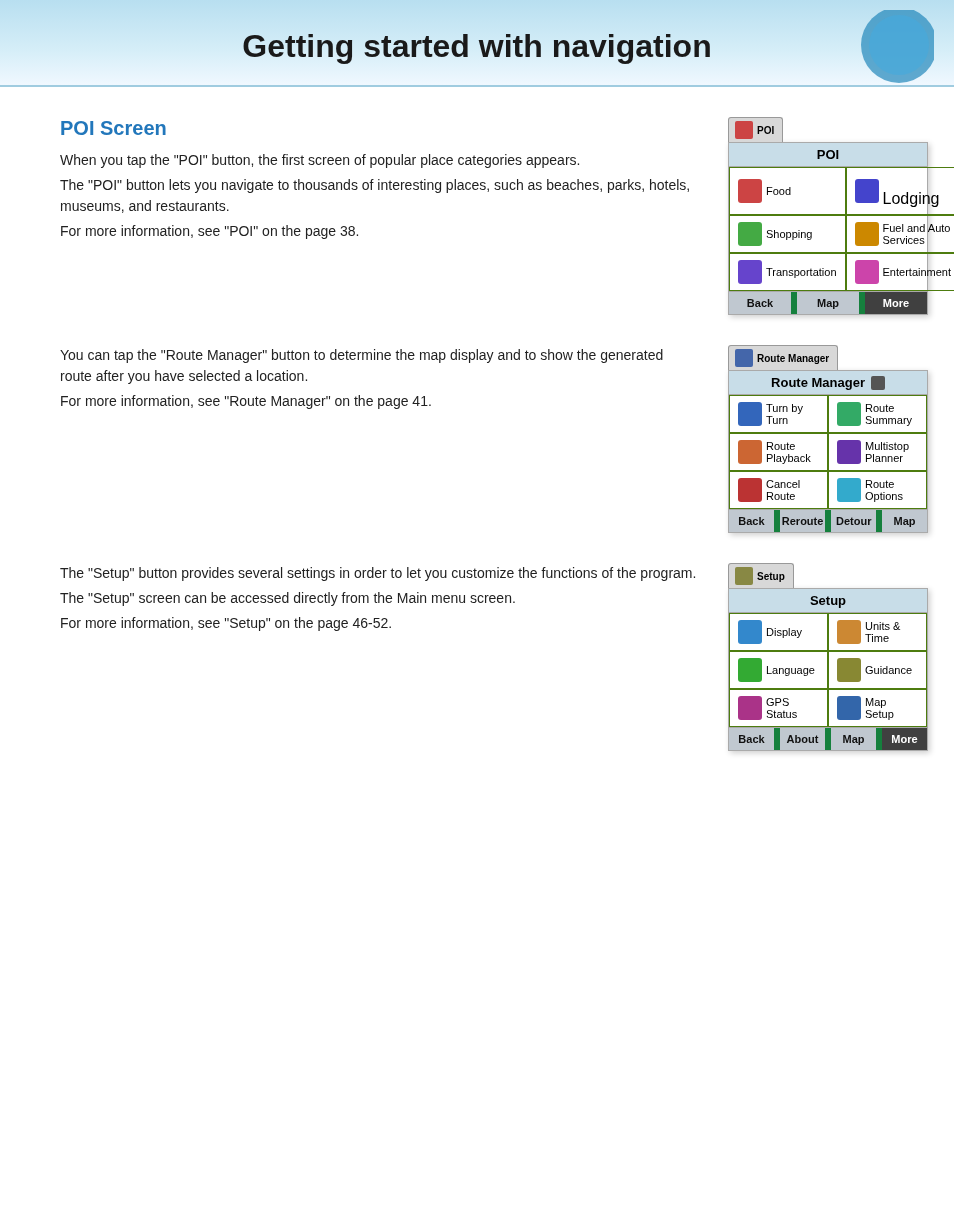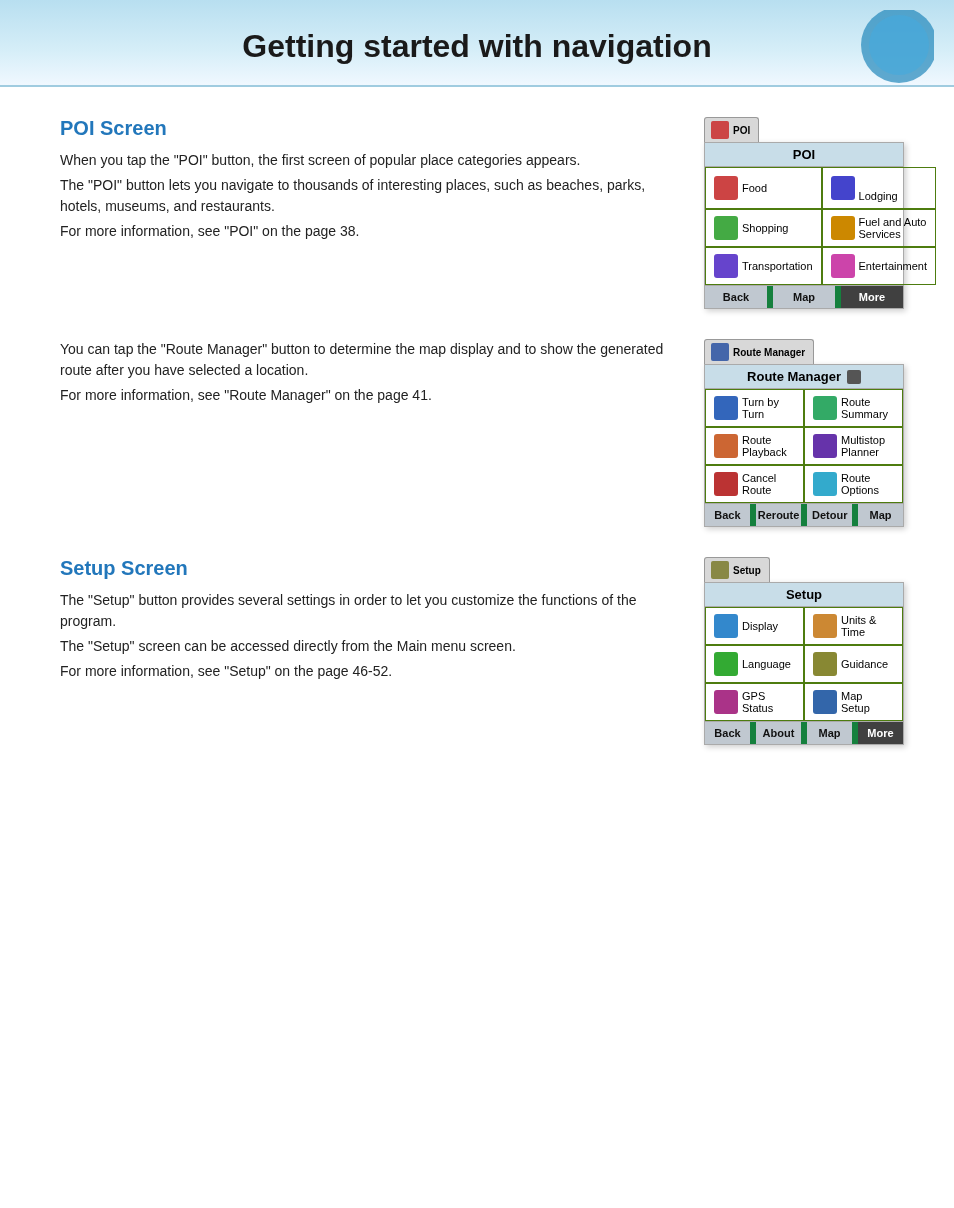--- a/index.html
+++ b/index.html
@@ -22,21 +22,21 @@
     .header h1 {
       font-size: 32px;
       font-weight: bold;
       color: #1a1a1a;
     }
 
     
     .content {
       display: flex;
       flex-direction: row;
-      padding: 30px 40px 30px 60px;
+      padding: 30px 16px 30px 60px;
     }
 
     
     .section-row {
       display: flex;
       flex-direction: row;
       margin-bottom: 30px;
       align-items: flex-start;
     }
 
@@ -238,21 +238,21 @@
           </div>
           <div class="device-screen">
             <div class="device-header">POI</div>
             <div class="device-grid">
               <div class="device-cell">
                 <div class="device-cell-icon icon-food"></div>
                 <span style="font-size: 11px;">Food</span>
               </div>
               <div class="device-cell">
                 <div class="device-cell-icon icon-lodging"></div>
-                <span style="font-size: 11px; margin-top: 16px;">Lodging</span>
+                <span style="font-size: 16px; margin-top: 16px;">Lodging</span>
               </div>
               <div class="device-cell">
                 <div class="device-cell-icon icon-shopping"></div>
                 <span style="font-size: 11px;">Shopping</span>
               </div>
               <div class="device-cell">
                 <div class="device-cell-icon icon-fuel"></div>
                 <span style="font-size: 11px;">Fuel and Auto Services</span>
               </div>
               <div class="device-cell">
@@ -321,21 +321,20 @@
               <div class="device-footer-btn">Back</div>
               <div class="device-footer-btn">Reroute</div>
               <div class="device-footer-btn">Detour</div>
               <div class="device-footer-btn">Map</div>
             </div>
           </div>
         </div>
       </div>
       <div class="section-row">
         <div class="section-text">
-          <div class="section-title">Setup Screen</div>
           <p>The "Setup" button provides several settings in order to let you customize the functions of the program.</p>
           <p>The "Setup" screen can be accessed directly from the Main menu screen.</p>
           <p>For more information, see "Setup" on the page 46-52.</p>
         </div>
         <div class="section-image">
           <div class="tab-container">
             <div class="tab-box">
               <div class="tab-icon-img icon-setup"></div>
               <span style="font-size: 10px; font-weight: bold;">Setup</span>
             </div>

